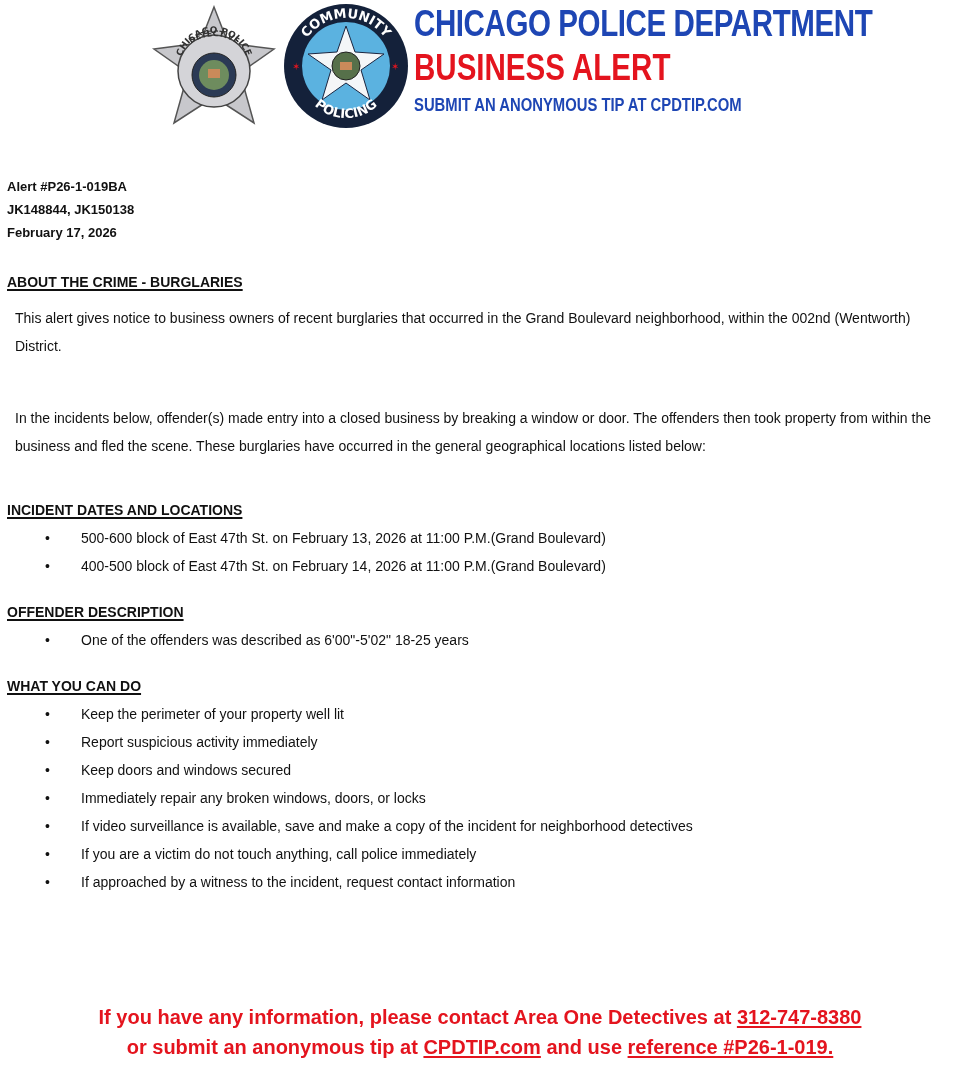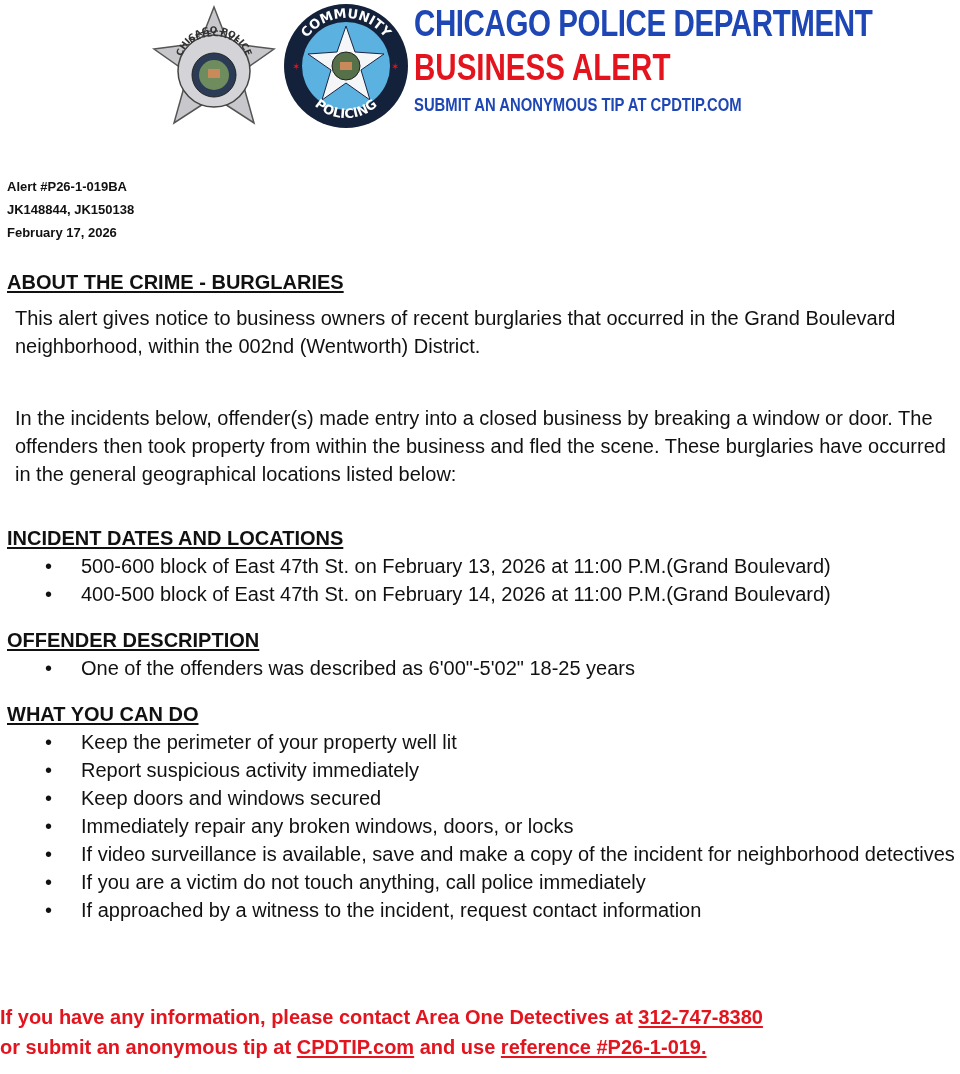--- a/index.html
+++ b/index.html
@@ -20,31 +20,31 @@
     font-family: "Liberation Sans", sans-serif; font-weight: bold;
     color: #e4141e; font-size: 36px; line-height: 44px;
     transform: scaleX(0.82); transform-origin: left; white-space: nowrap;
   }
   .title-tip {
     font-family: "Liberation Sans", sans-serif; font-weight: bold;
     color: #1e46b4; font-size: 19px; line-height: 26px; margin-top: 2px;
     transform: scaleX(0.78); transform-origin: left; white-space: nowrap;
   }
   .meta { position: absolute; left: 7px; top: 141px; font-weight: bold; font-size: 13px; line-height: 23px; margin-top: 34px; }
-  .content { position: absolute; left: 7px; top: 268px; width: 950px; font-size: 20px; line-height: 28px; }
+  .content { position: absolute; left: 7px; top: 268px; width: 950px; font-size: 14px; line-height: 28px; }
   .section-head { font-weight: bold; text-decoration: underline; text-underline-offset: 2px; text-decoration-thickness: 2px; }
   p { margin: 8px; }
   .gap { height: 28px; }
   .gap-sm { height: 18px; }
   ul { margin: 0; padding: 0; list-style: none; }
   ul li { position: relative; padding-left: 74px; }
   ul li .bullet { position: absolute; left: 38px; top: 0; }
   .bold { font-weight: normal; }
   .footer {
-    position: absolute; left: 0; top: 1002px; width: 960px; 
+    position: absolute; left: 0; top: 1002px; width: 960px; text-align: center;
     color: #e4141e; font-weight: bold; font-size: 20px; line-height: 30px;
   }
   .footer .link { text-decoration: underline; text-underline-offset: 2px; }
 </style>
 </head>
 <body>
 
 <div class="header">
   <svg class="badge-detective" viewBox="0 0 128 124">
     <polygon points="64,2 78,38 124,44 90,68 104,118 64,92 24,118 38,68 4,44 50,38" fill="#c8c8cc" stroke="#555" stroke-width="1.5"></polygon>

